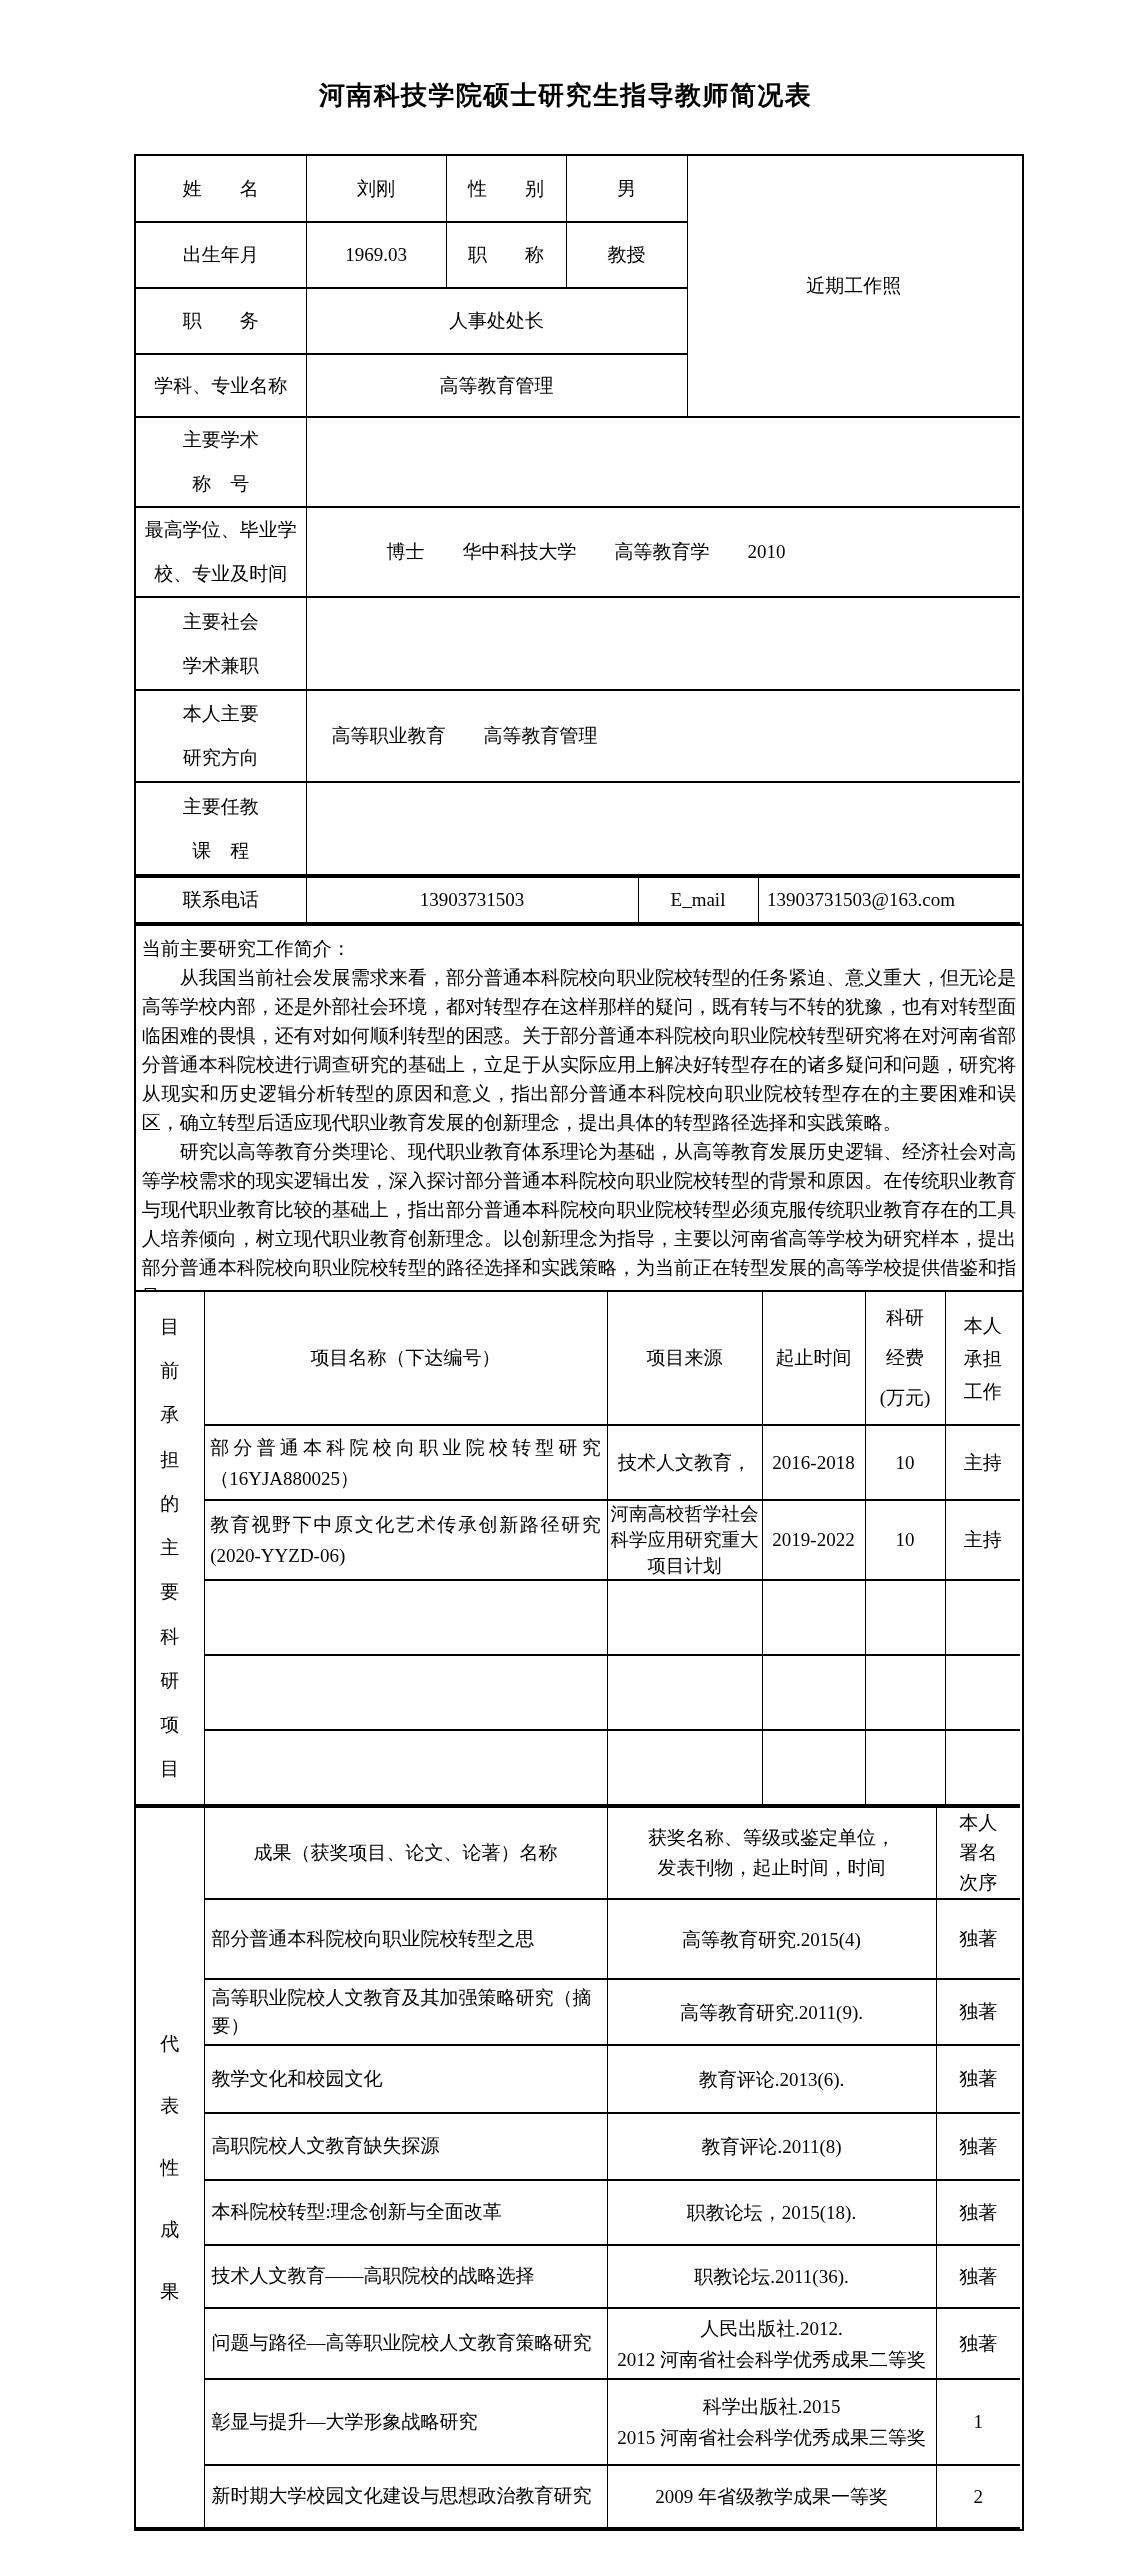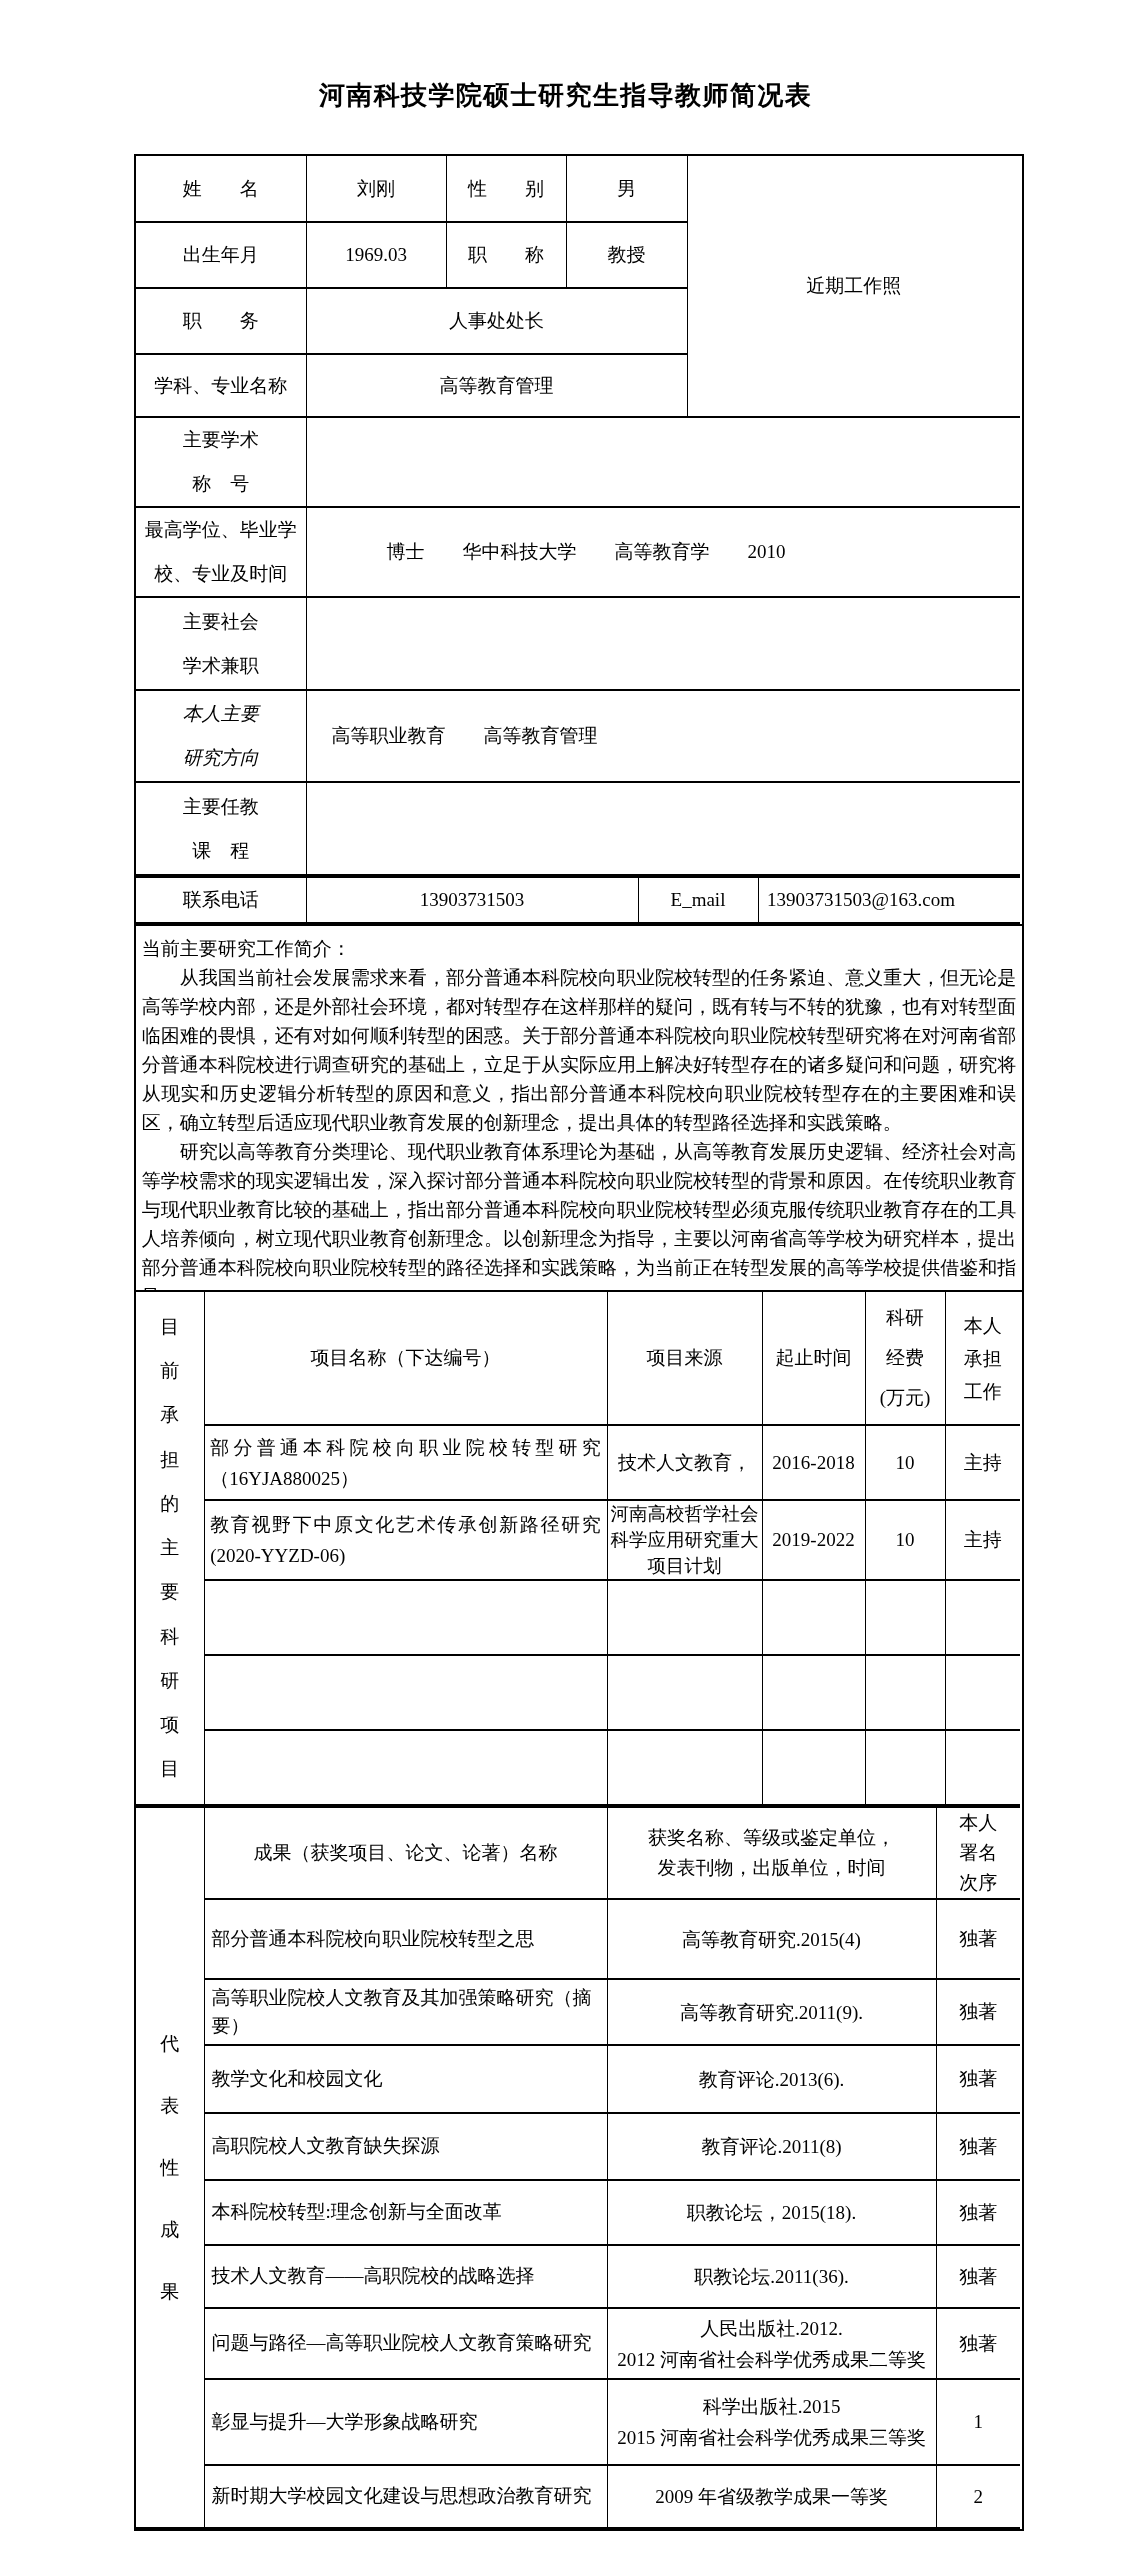--- a/index.html
+++ b/index.html
@@ -99,21 +99,21 @@
       <td class="ml" style="white-space: pre-line;">最高学位、毕业学
 校、专业及时间</td>
       <td colspan="4" class="val-left pad110">博士　　华中科技大学　　高等教育学　　2010</td>
     </tr>
     <tr style="height:93px">
       <td class="ml" style="white-space: pre-line;">主要社会
 学术兼职</td>
       <td colspan="4"></td>
     </tr>
     <tr style="height:92px">
-      <td class="ml" style="white-space: pre-line; font-style: italic;">本人主要
+      <td class="ml" style="white-space: pre-line;">本人主要
 研究方向</td>
       <td colspan="4" class="val-left pad30">高等职业教育　　高等教育管理</td>
     </tr>
     <tr style="height:93px">
       <td class="ml" style="white-space: pre-line;">主要任教
 课　程</td>
       <td colspan="4"></td>
     </tr>
   </tbody>
     </table>
@@ -237,21 +237,21 @@
         <div class="vlabel vl-achv">
               <span>代</span>
               <span>表</span>
               <span>性</span>
               <span>成</span>
               <span>果</span>
             </div>
       </td>
       <td>成果（获奖项目、论文、论著）名称</td>
       <td class="h-preline lh42" style="white-space: pre-line;">获奖名称、等级或鉴定单位，
-发表刊物，出版单位，时间</td>
+发表刊物，起止时间，时间</td>
       <td class="h-preline lh42" style="white-space: pre-line;">本人
 署名
 次序</td>
     </tr>
     <tr style="height:80px">
       <td class="aname">部分普通本科院校向职业院校转型之思</td>
       <td class="award">高等教育研究.2015(4)</td>
       <td>独著</td>
     </tr>
     <tr style="height:66px">

